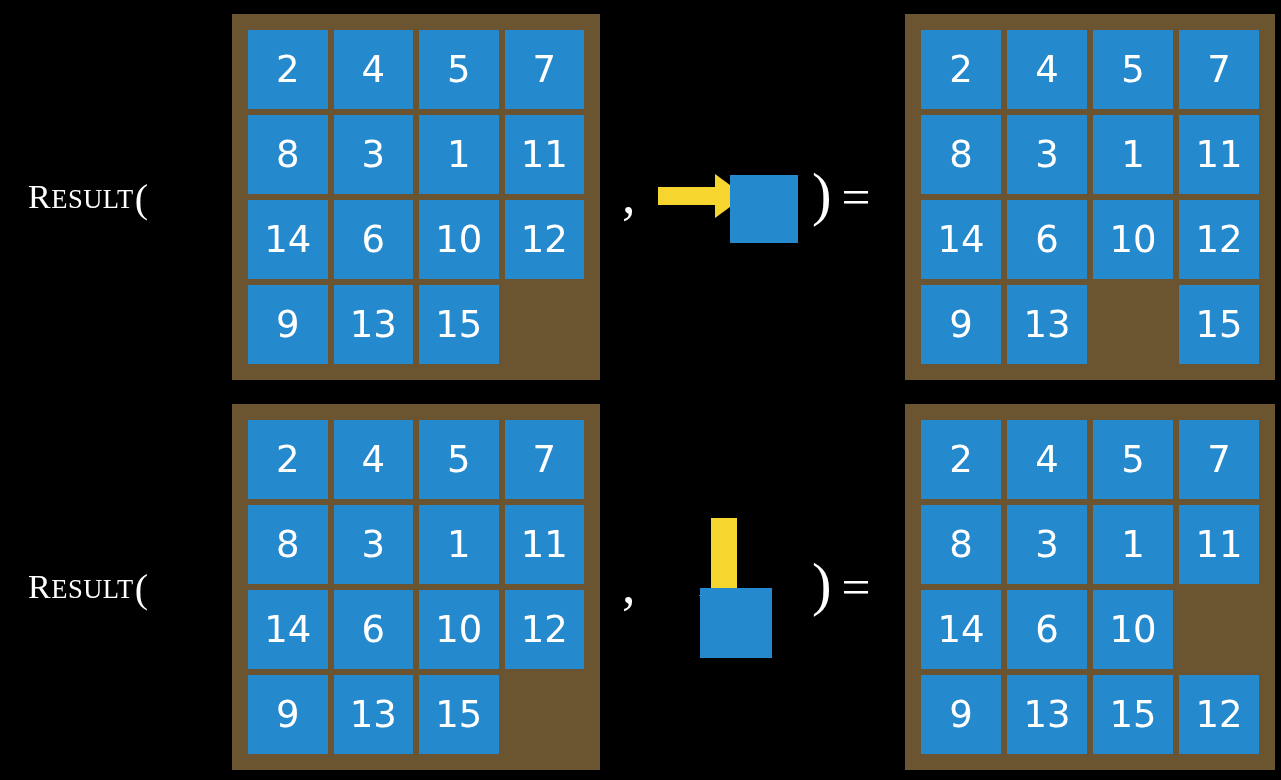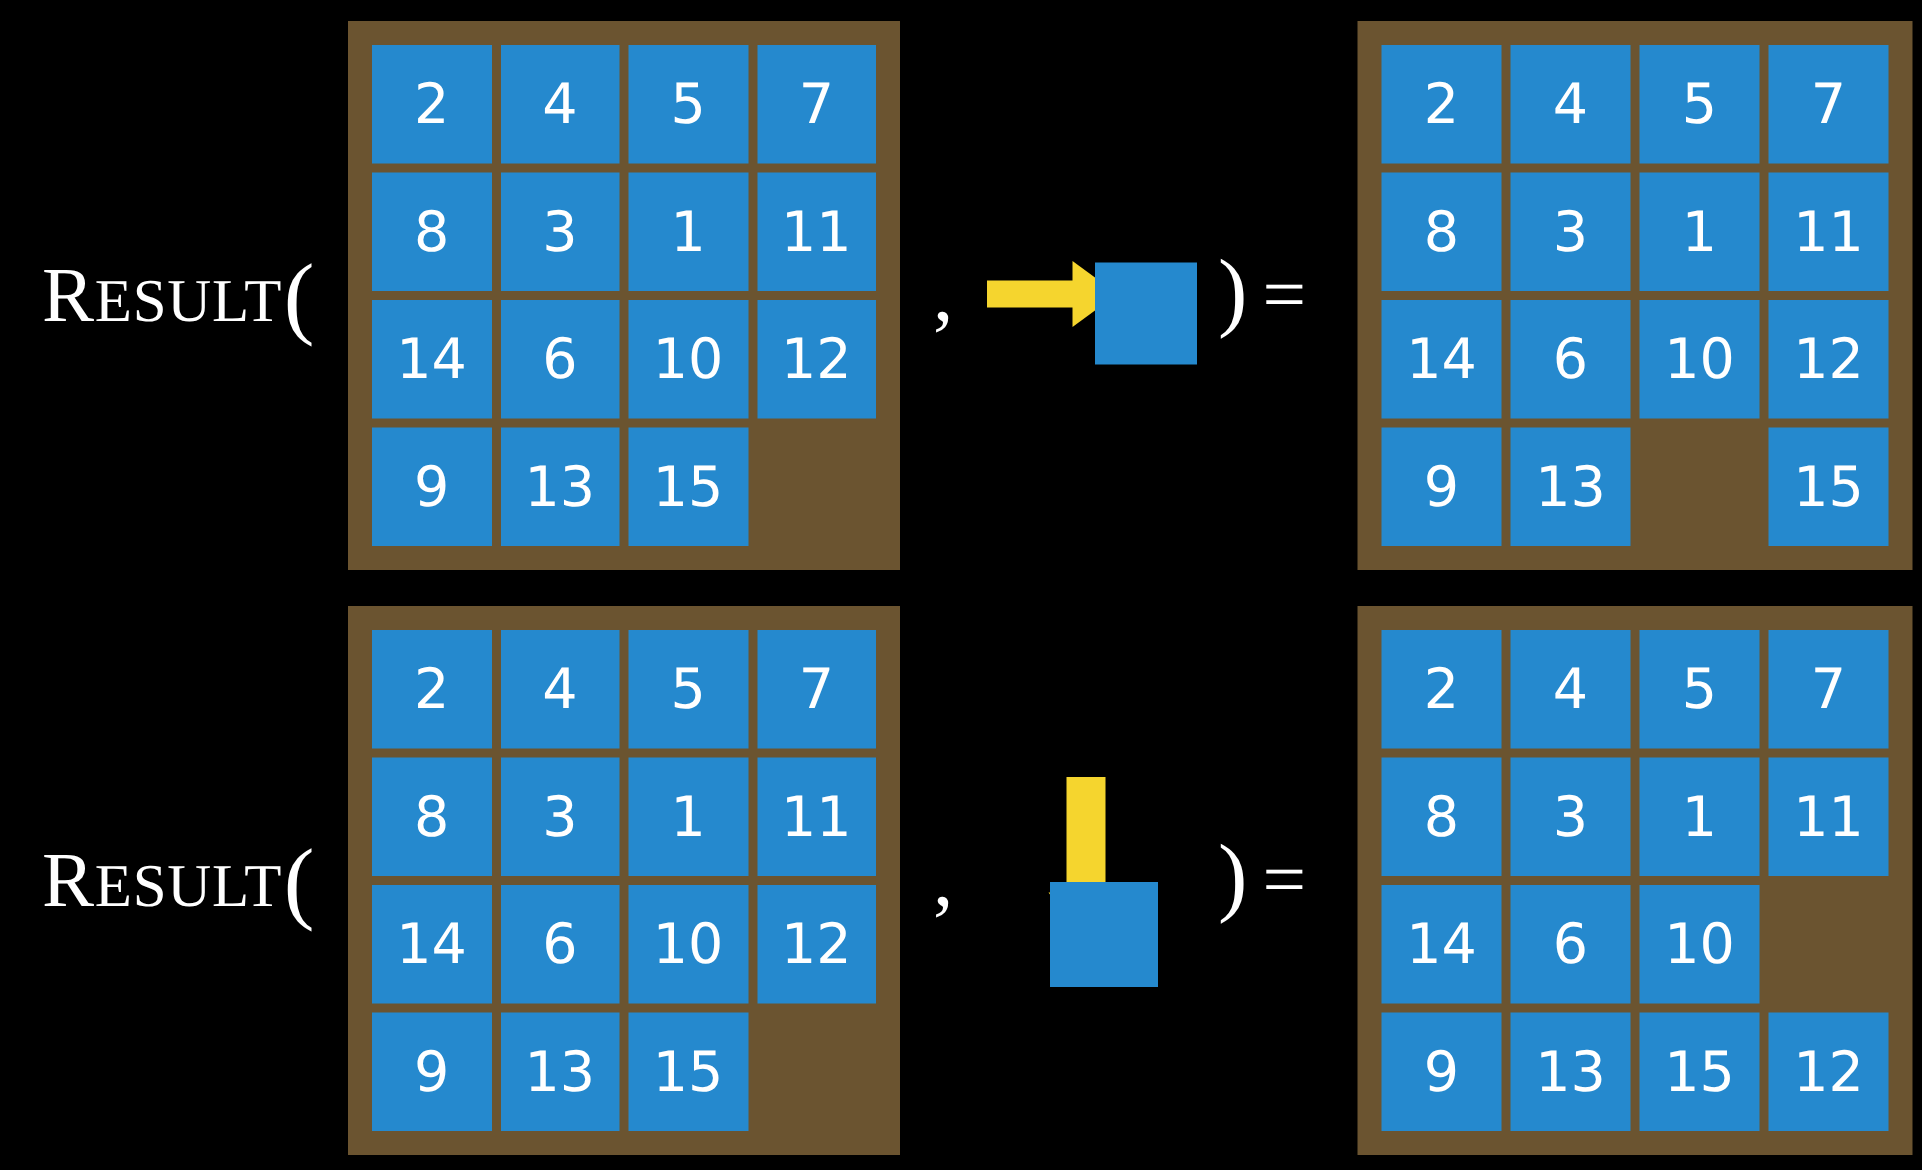--- a/index.html
+++ b/index.html
@@ -31,21 +31,21 @@
   .row-2 { top: 390px; }
 
   
   .result-label {
     position: absolute;
     left: 28px;
     top: 50%;
     transform: translateY(-50%);
     color: #ffffff;
     font-family: "Liberation Serif", serif;
-    font-size: 52px;
+    font-size: 34px;
     line-height: 1;
     white-space: nowrap;
     letter-spacing: 0.5px;
   }
   .result-label .smallcaps {
     font-size: 0.78em;
   }
   .result-label .paren {
     font-size: 1.18em;
     position: relative;

